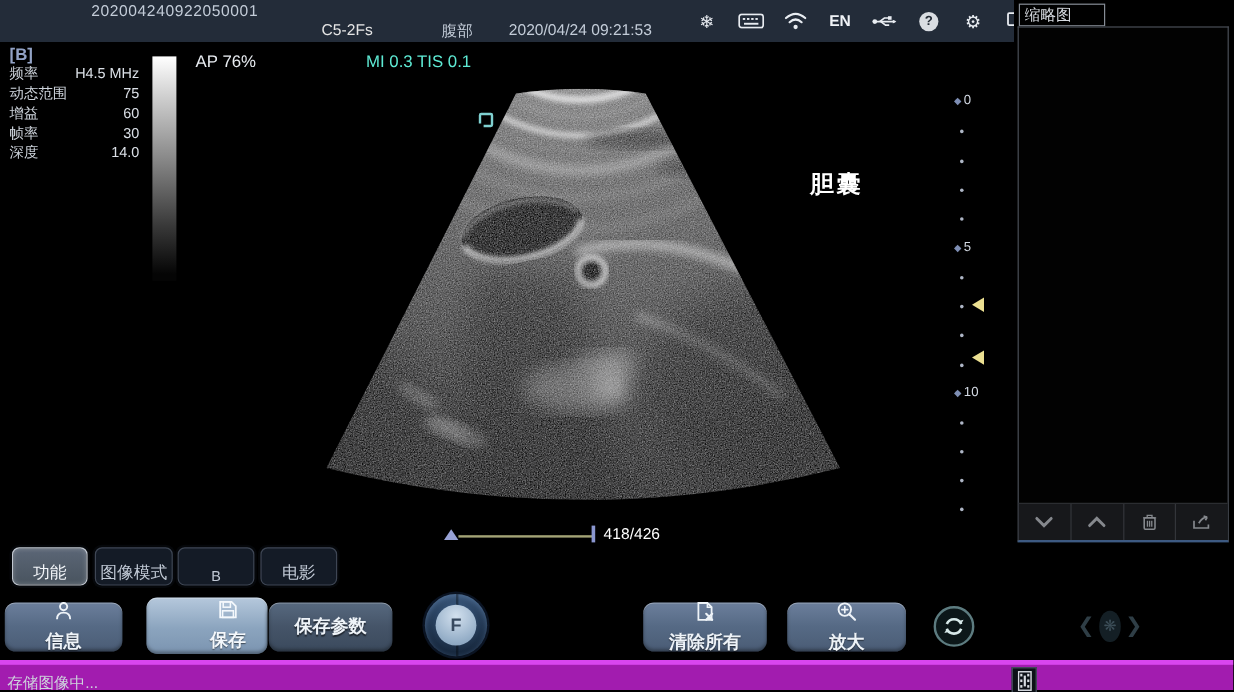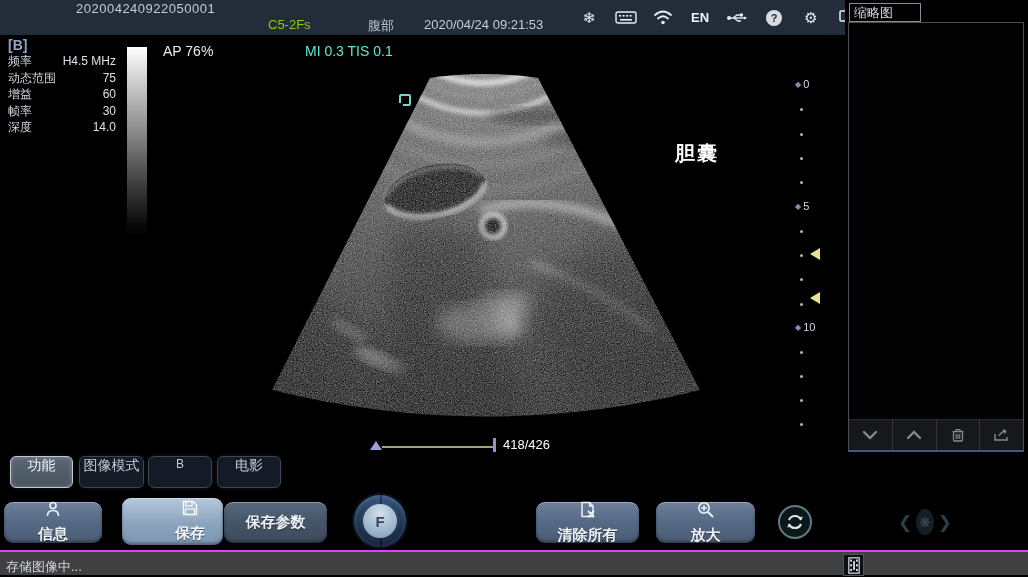--- a/index.html
+++ b/index.html
@@ -1,21 +1,21 @@
 <!DOCTYPE html>
 <html><head>
 <meta charset="utf-8">
 <style>
   html,body{margin:0;padding:0;background:#000;}
   #app{position:relative;width:1028px;height:577px;background:#000;overflow:hidden;
        font-family:"Liberation Sans","DejaVu Sans",sans-serif;color:#cdd3dc;}
   
   .topbar{position:absolute;left:0;top:0;width:845px;height:35px;background:#232c39;}
   .pid{position:absolute;left:76px;top:1px;font-size:13px;color:#c3ccd8;letter-spacing:.5px;}
-  .probe{position:absolute;left:268px;top:17px;font-size:13px;color:#84cc16;text-align:center;}
+  .probe{position:absolute;left:268px;top:17px;font-size:13px;color:#e5e5e5;text-align:center;}
   .preset{position:absolute;left:368px;top:17px;font-size:13px;color:#c3ccd8;}
   .dtime{position:absolute;left:424px;top:17px;font-size:13px;color:#c3ccd8;}
   .topicons{position:absolute;left:578px;top:0;height:35px;display:flex;align-items:center;gap:15px;}
   .ticon{width:22px;height:22px;display:flex;align-items:center;justify-content:center;color:#e9edf2;font-size:15px;}
   .helpdot{width:16px;height:16px;border-radius:50%;background:#d9dde2;color:#222a34;font-size:11px;font-weight:bold;
            display:flex;align-items:center;justify-content:center;}
   .lang{font-size:13px;font-weight:bold;color:#f0f3f7;}
   
   .thumbpanel{position:absolute;left:845px;top:0;width:183px;height:455px;background:#000;}
   .thumbtab{position:absolute;left:4px;top:3px;width:72px;height:19px;border:1px solid #868d96;
@@ -46,21 +46,21 @@
   .ftri{position:absolute;left:810px;width:0;height:0;border-top:6px solid transparent;
         border-bottom:6px solid transparent;border-right:10px solid #ece092;}
   
   .cineline{position:absolute;left:382px;top:446px;width:113px;height:2px;background:#a3a376;}
   .cinestart{position:absolute;left:370px;top:441px;width:0;height:0;border-left:6px solid transparent;
              border-right:6px solid transparent;border-bottom:9px solid #98a2d6;}
   .cinepos{position:absolute;left:493px;top:438px;width:3px;height:14px;background:#8a96d0;}
   .cineframe{position:absolute;left:503px;top:437px;font-size:13px;color:#fff;}
   
   .tab{position:absolute;top:456px;height:32px;border-radius:6px;background:#141b26;border:1px solid #3e4654;
-       color:#c2cad6;font-size:14px;display:flex;align-items:flex-start;justify-content:center;box-sizing:border-box;
+       color:#c2cad6;font-size:14px;display:flex;align-items:flex-end;justify-content:center;box-sizing:border-box;
        box-shadow:0 0 0 2px #05070a;}
   .tab.active{background:linear-gradient(180deg,#5b6676,#49545f);border:1px solid #c0c7d1;color:#f2f5f9;
        box-shadow:0 0 0 2px #05070a, inset 0 0 4px rgba(255,255,255,.25);}
   
   .btn{position:absolute;top:502px;height:41px;border-radius:9px;display:flex;align-items:center;justify-content:center;
        gap:8px;font-size:15px;font-weight:bold;color:#eef3f8;text-shadow:0 1px 1px rgba(0,0,0,.55);
        background:linear-gradient(180deg,#6c7f9c 0%,#566a85 48%,#4a5c75 100%);
        box-shadow:inset 0 1px 0 rgba(255,255,255,.35), inset 0 -2px 3px rgba(0,0,0,.35), 0 2px 3px rgba(0,0,0,.7);
        box-sizing:border-box;flex-direction:column;}
   .btn svg{flex:0 0 auto;}
@@ -74,21 +74,21 @@
   .knobin{position:absolute;left:9px;top:9px;width:34px;height:34px;border-radius:50%;
           background:radial-gradient(circle at 50% 28%,#d2e0ee,#97b0c9 68%,#7f99b5);
           color:#37495f;font-size:15px;font-weight:bold;display:flex;align-items:center;justify-content:center;}
   .refresh{position:absolute;left:778px;top:505px;width:34px;height:34px;border-radius:50%;
            border:2px solid #5d7c80;background:#0c1719;display:flex;align-items:center;justify-content:center;box-sizing:border-box;}
   .dimctl{position:absolute;left:898px;top:505px;width:54px;height:34px;display:flex;align-items:center;
           justify-content:center;gap:4px;color:#2f3e46;font-size:17px;}
   .dimcircle{width:26px;height:26px;border-radius:50%;background:#141f25;display:flex;align-items:center;
              justify-content:center;color:#3c4e58;font-size:13px;}
   
-  .statusbar{position:absolute;left:0;top:550px;width:1028px;height:25px;background:#404040;border-top:2px solid #d946ef;box-sizing:border-box;}
+  .statusbar{position:absolute;left:0;top:550px;width:1028px;height:25px;background:#a21caf;border-top:4px solid #d946ef;box-sizing:border-box;}
   .statusmsg{position:absolute;left:6px;top:6px;font-size:13px;color:#cdd3dc;}
   .filmbox{position:absolute;left:843px;top:2px;width:21px;height:22px;border:1px solid #4a5563;background:#0d1117;
            display:flex;align-items:center;justify-content:center;box-sizing:border-box;}
 </style>
 </head>
 <body>
 
 <div id="app">
 
   <div class="topbar">

